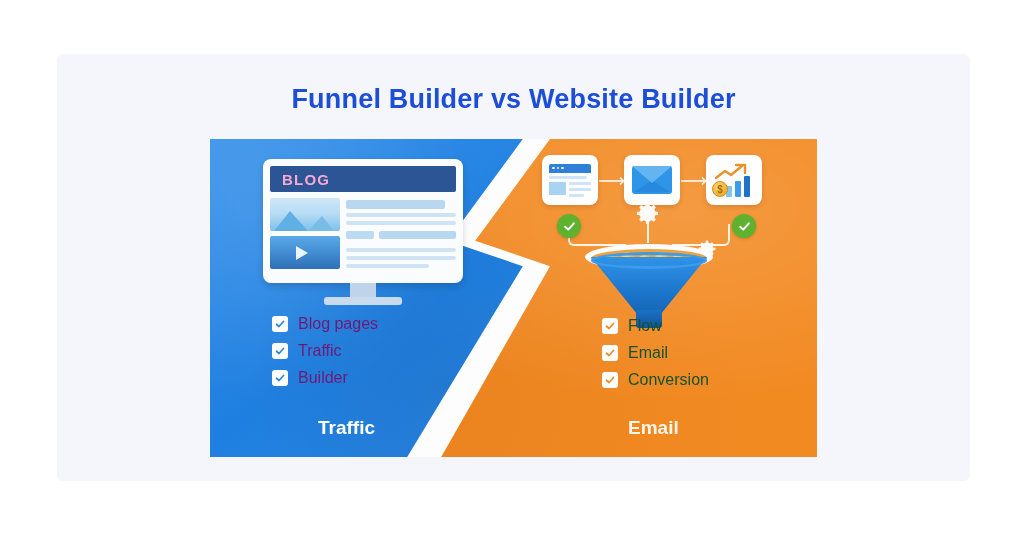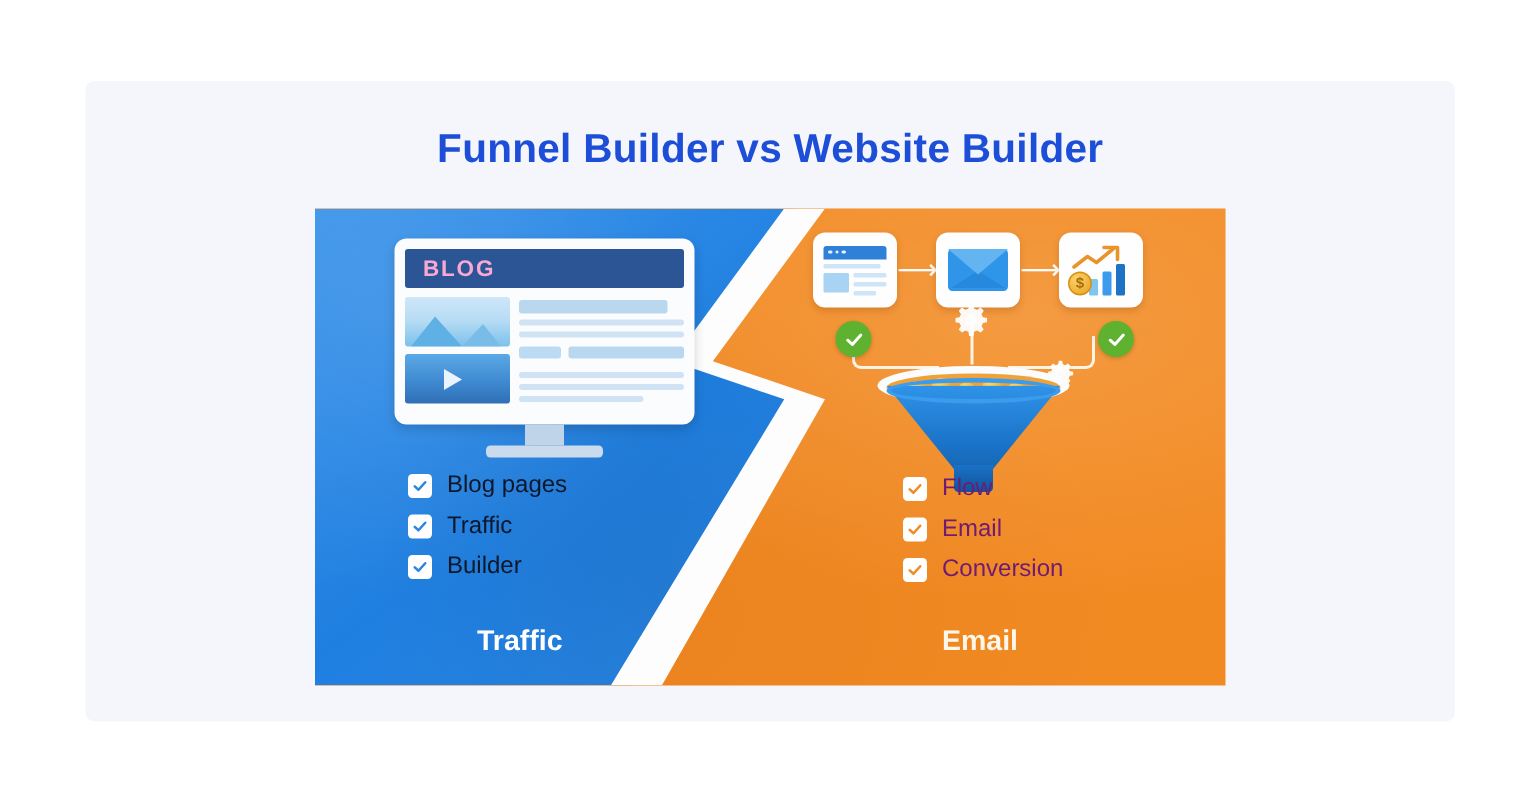--- a/index.html
+++ b/index.html
@@ -132,22 +132,22 @@
   .chk-row { display: flex; align-items: center; margin-bottom: 9px; }
   .box {
     width: 16px; height: 16px; border-radius: 3px;
     display: flex; align-items: center; justify-content: center;
     margin-right: 10px; flex: none;
   }
   .box.blue { background: #ffffff; }
   .box.blue svg path { stroke: #2a86e4; }
   .box.orange { background: #ffffff; }
   .box.orange svg path { stroke: #f28a22; }
-  .chk-label { color: #0f172a; font-size: 16px; }
-  .chk-label.warm { color: #701a75; }
+  .chk-label { color: #701a75; font-size: 16px; }
+  .chk-label.warm { color: #14532d; }
 
   
   .panel-label {
     position: absolute; bottom: 18px;
     color: #ffffff; font-size: 19px; font-weight: bold;
   }
   .panel-label.left { left: 108px; }
   .panel-label.right { left: 418px; color: #fff6ea; }
 
   

